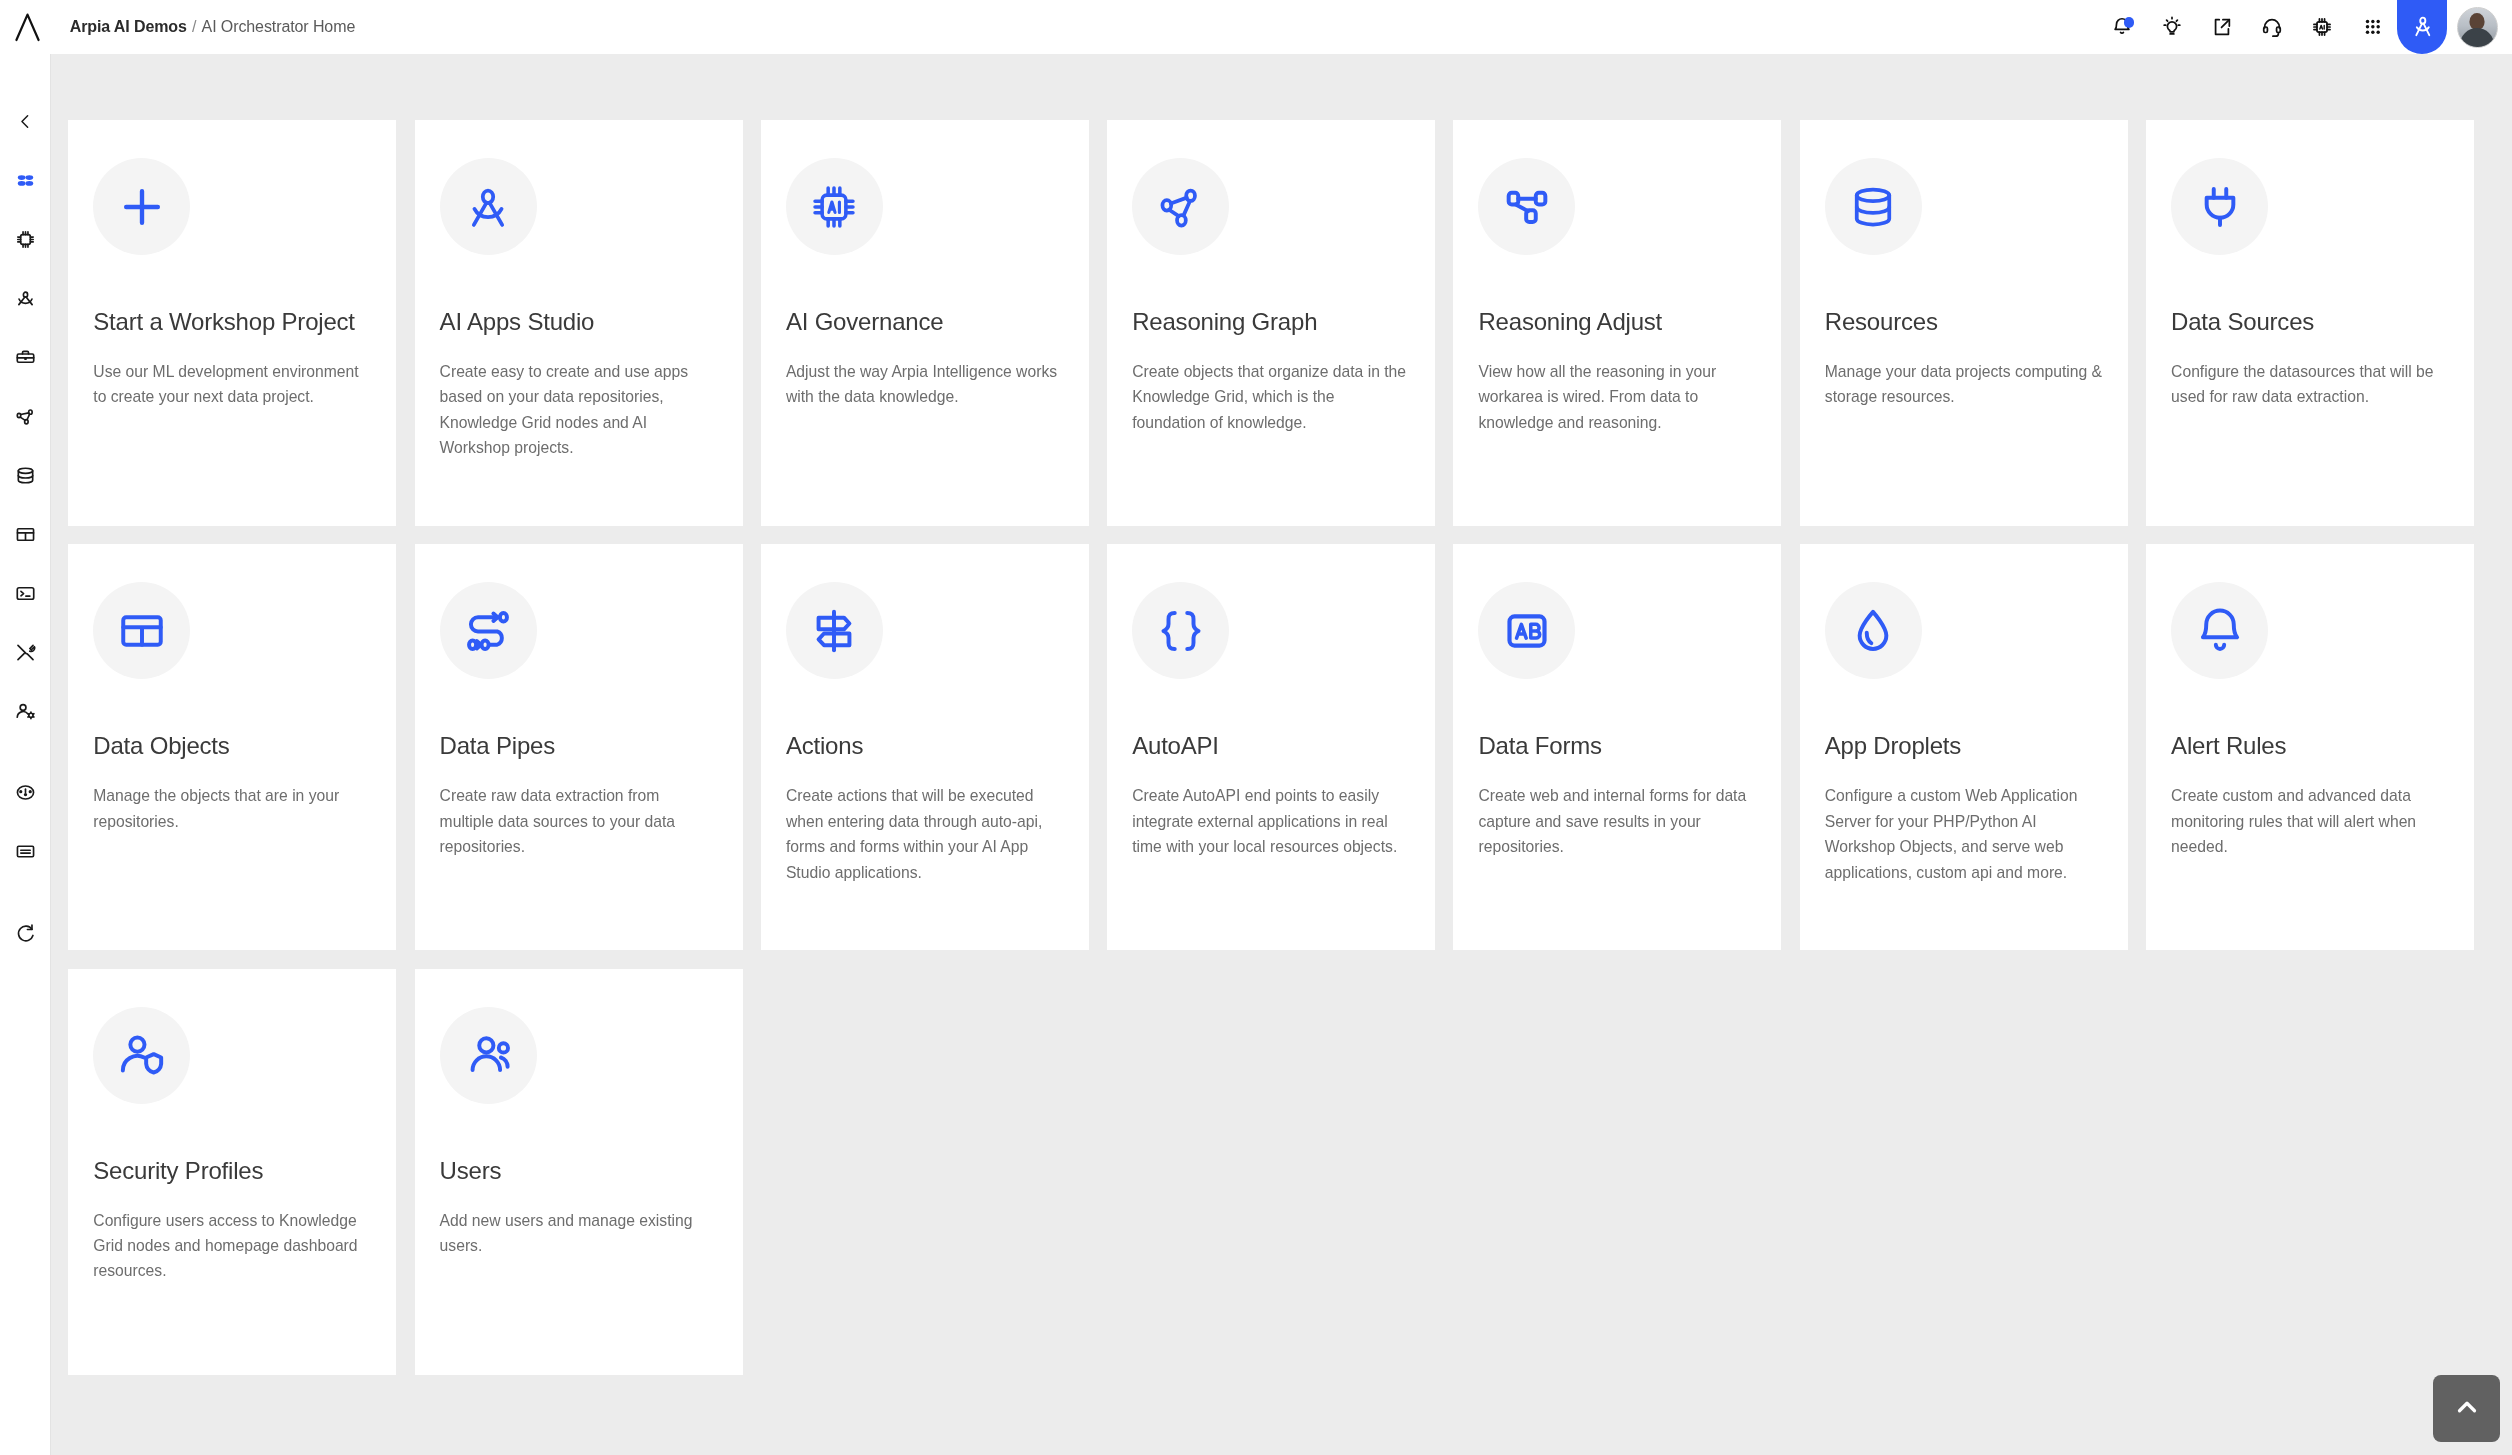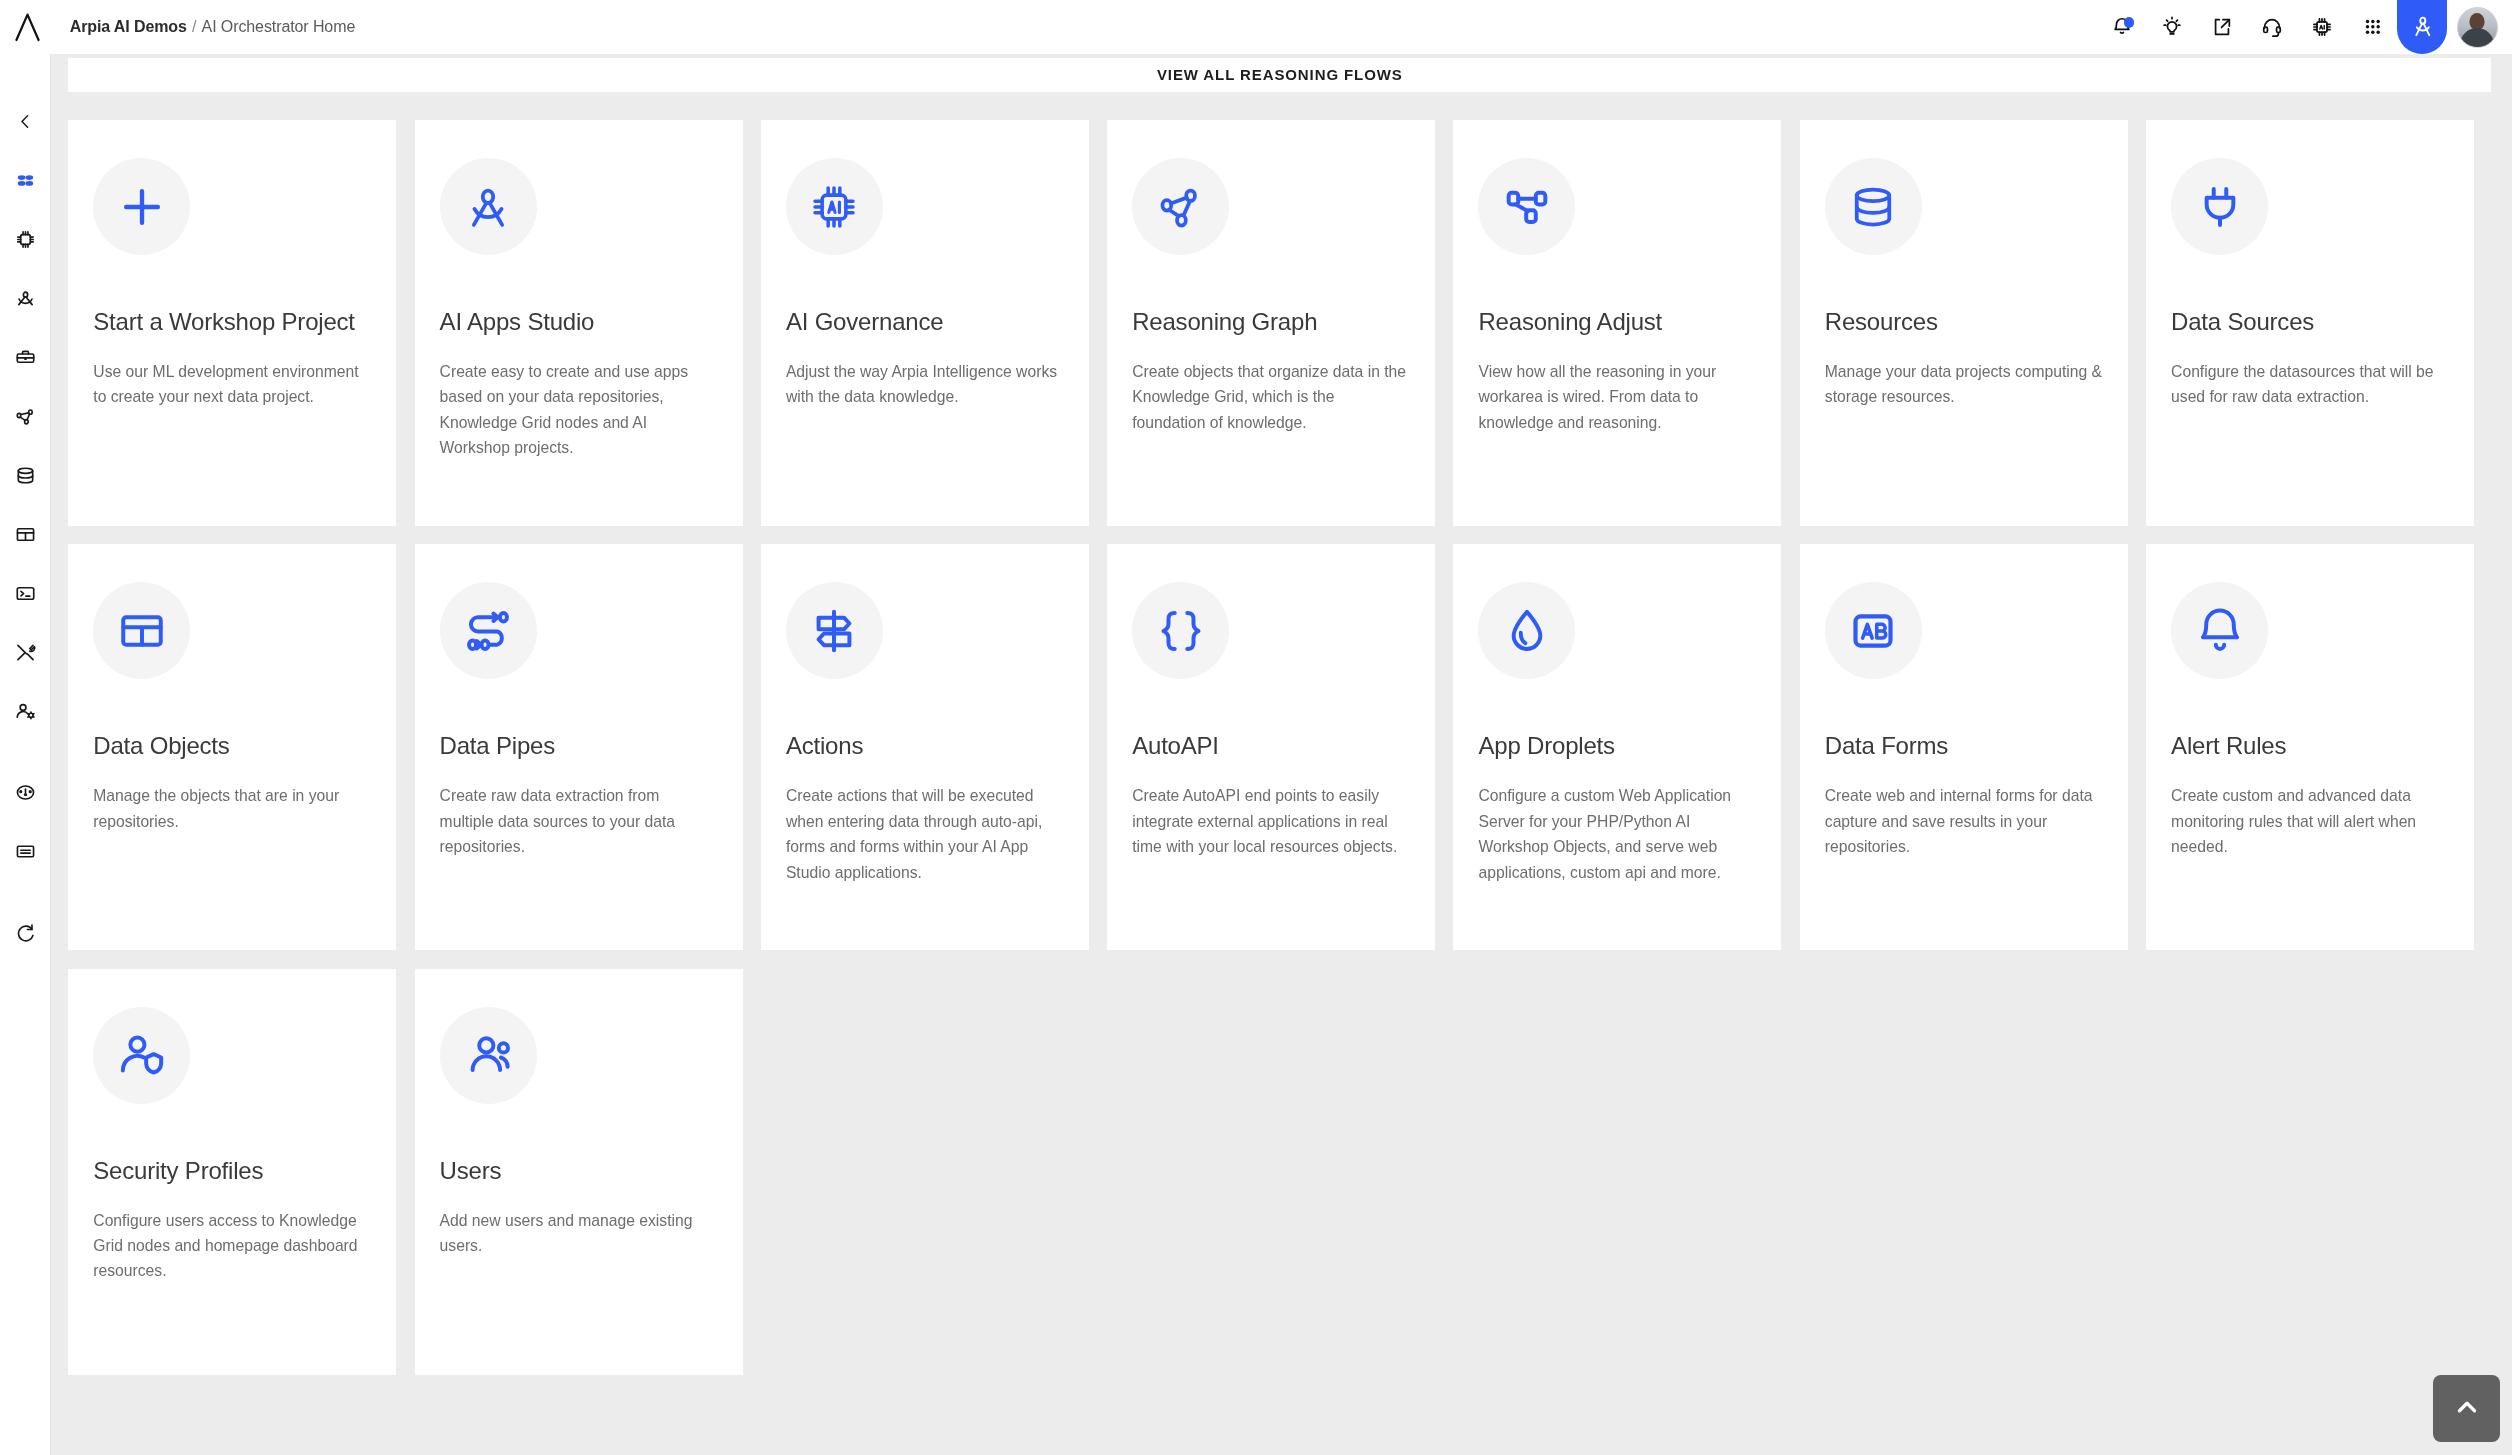--- a/index.html
+++ b/index.html
@@ -417,23 +417,20 @@
         <path d="M19.4 8.4a8.4 8.4 0 1 0 1.1 7"></path>
         <path d="M19.4 3.4v5.2h-5.2"></path>
       </svg>
     </span>
   </div>
 </div>
 
 <div class="main">
   <div class="left-rule"></div>
 
-  <div class="flows-banner">
-    <span>VIEW ALL REASONING FLOWS</span>
-  </div>
 
   <div class="cards-wrap">
 
     <div class="card-row">
 
       <div class="card r1">
         <div class="card-icon">
           <svg width="50" height="50" viewBox="0 0 24 24" fill="none" stroke="#2f5bf6" stroke-width="2.1" stroke-linecap="round">
               <path d="M12 4.4v15.2M4.4 12h15.2"></path>
             </svg>
@@ -563,44 +560,44 @@
             <path d="M9 3.4c-2.4 0-3 1-3 3v2.2c0 1.6-.8 2.6-2.4 3.4 1.6.8 2.4 1.8 2.4 3.4v2.2c0 2 .6 3 3 3"></path>
             <path d="M15 3.4c2.4 0 3 1 3 3v2.2c0 1.6.8 2.6 2.4 3.4-1.6.8-2.4 1.8-2.4 3.4v2.2c0 2-.6 3-3 3"></path>
           </svg>
         </div>
         <div class="card-title">AutoAPI</div>
         <div class="card-desc">Create AutoAPI end points to easily integrate external applications in real time with your local resources objects.</div>
       </div>
 
       <div class="card r2">
         <div class="card-icon">
-          <svg width="50" height="50" viewBox="0 0 24 24" fill="none" stroke="#2f5bf6" stroke-width="1.9" stroke-linecap="round" stroke-linejoin="round">
-            <path d="M12 2.8s6.4 7.2 6.4 11.4a6.4 6.4 0 0 1-12.8 0C5.6 10 12 2.8 12 2.8z"></path>
-            <path d="M9 12.8c0 2.4.6 4 2.2 5"></path>
-          </svg>
-        </div>
-        <div class="card-title">App Droplets</div>
-        <div class="card-desc">Configure a custom Web Application Server for your PHP/Python AI Workshop Objects, and serve web applications, custom api and more.</div>
-      </div>
-
-      <div class="card r2">
-        <div class="card-icon">
           <svg width="50" height="50" viewBox="0 0 24 24" fill="none" stroke="#2f5bf6" stroke-width="2" stroke-linecap="round" stroke-linejoin="round">
             <rect x="3.6" y="5" width="16.8" height="14" rx="2.4"></rect>
             <path d="M7 15.4l2.3-6.6 2.3 6.6M7.6 13.4h3.4" stroke-width="1.7"></path>
             <path d="M13.8 8.8h2.4a1.6 1.6 0 0 1 0 3.2h-2.4zM13.8 12h2.6a1.7 1.7 0 0 1 0 3.4h-2.6z" stroke-width="1.7"></path>
           </svg>
         </div>
         <div class="card-title">Data Forms</div>
         <div class="card-desc">Create web and internal forms for data capture and save results in your repositories.</div>
       </div>
 
       <div class="card r2">
         <div class="card-icon">
           <svg width="50" height="50" viewBox="0 0 24 24" fill="none" stroke="#2f5bf6" stroke-width="1.9" stroke-linecap="round" stroke-linejoin="round">
+            <path d="M12 2.8s6.4 7.2 6.4 11.4a6.4 6.4 0 0 1-12.8 0C5.6 10 12 2.8 12 2.8z"></path>
+            <path d="M9 12.8c0 2.4.6 4 2.2 5"></path>
+          </svg>
+        </div>
+        <div class="card-title">App Droplets</div>
+        <div class="card-desc">Configure a custom Web Application Server for your PHP/Python AI Workshop Objects, and serve web applications, custom api and more.</div>
+      </div>
+
+      <div class="card r2">
+        <div class="card-icon">
+          <svg width="50" height="50" viewBox="0 0 24 24" fill="none" stroke="#2f5bf6" stroke-width="1.9" stroke-linecap="round" stroke-linejoin="round">
             <path d="M5.4 8.8a6.6 6.6 0 0 1 13.2 0c0 4.4 1.6 6.2 1.6 6.2H3.8s1.6-1.8 1.6-6.2z"></path>
             <path d="M10 18.6a2 2 0 0 0 4 0"></path>
           </svg>
         </div>
         <div class="card-title">Alert Rules</div>
         <div class="card-desc">Create custom and advanced data monitoring rules that will alert when needed.</div>
       </div>
     </div>
 
     <div class="card-row">

